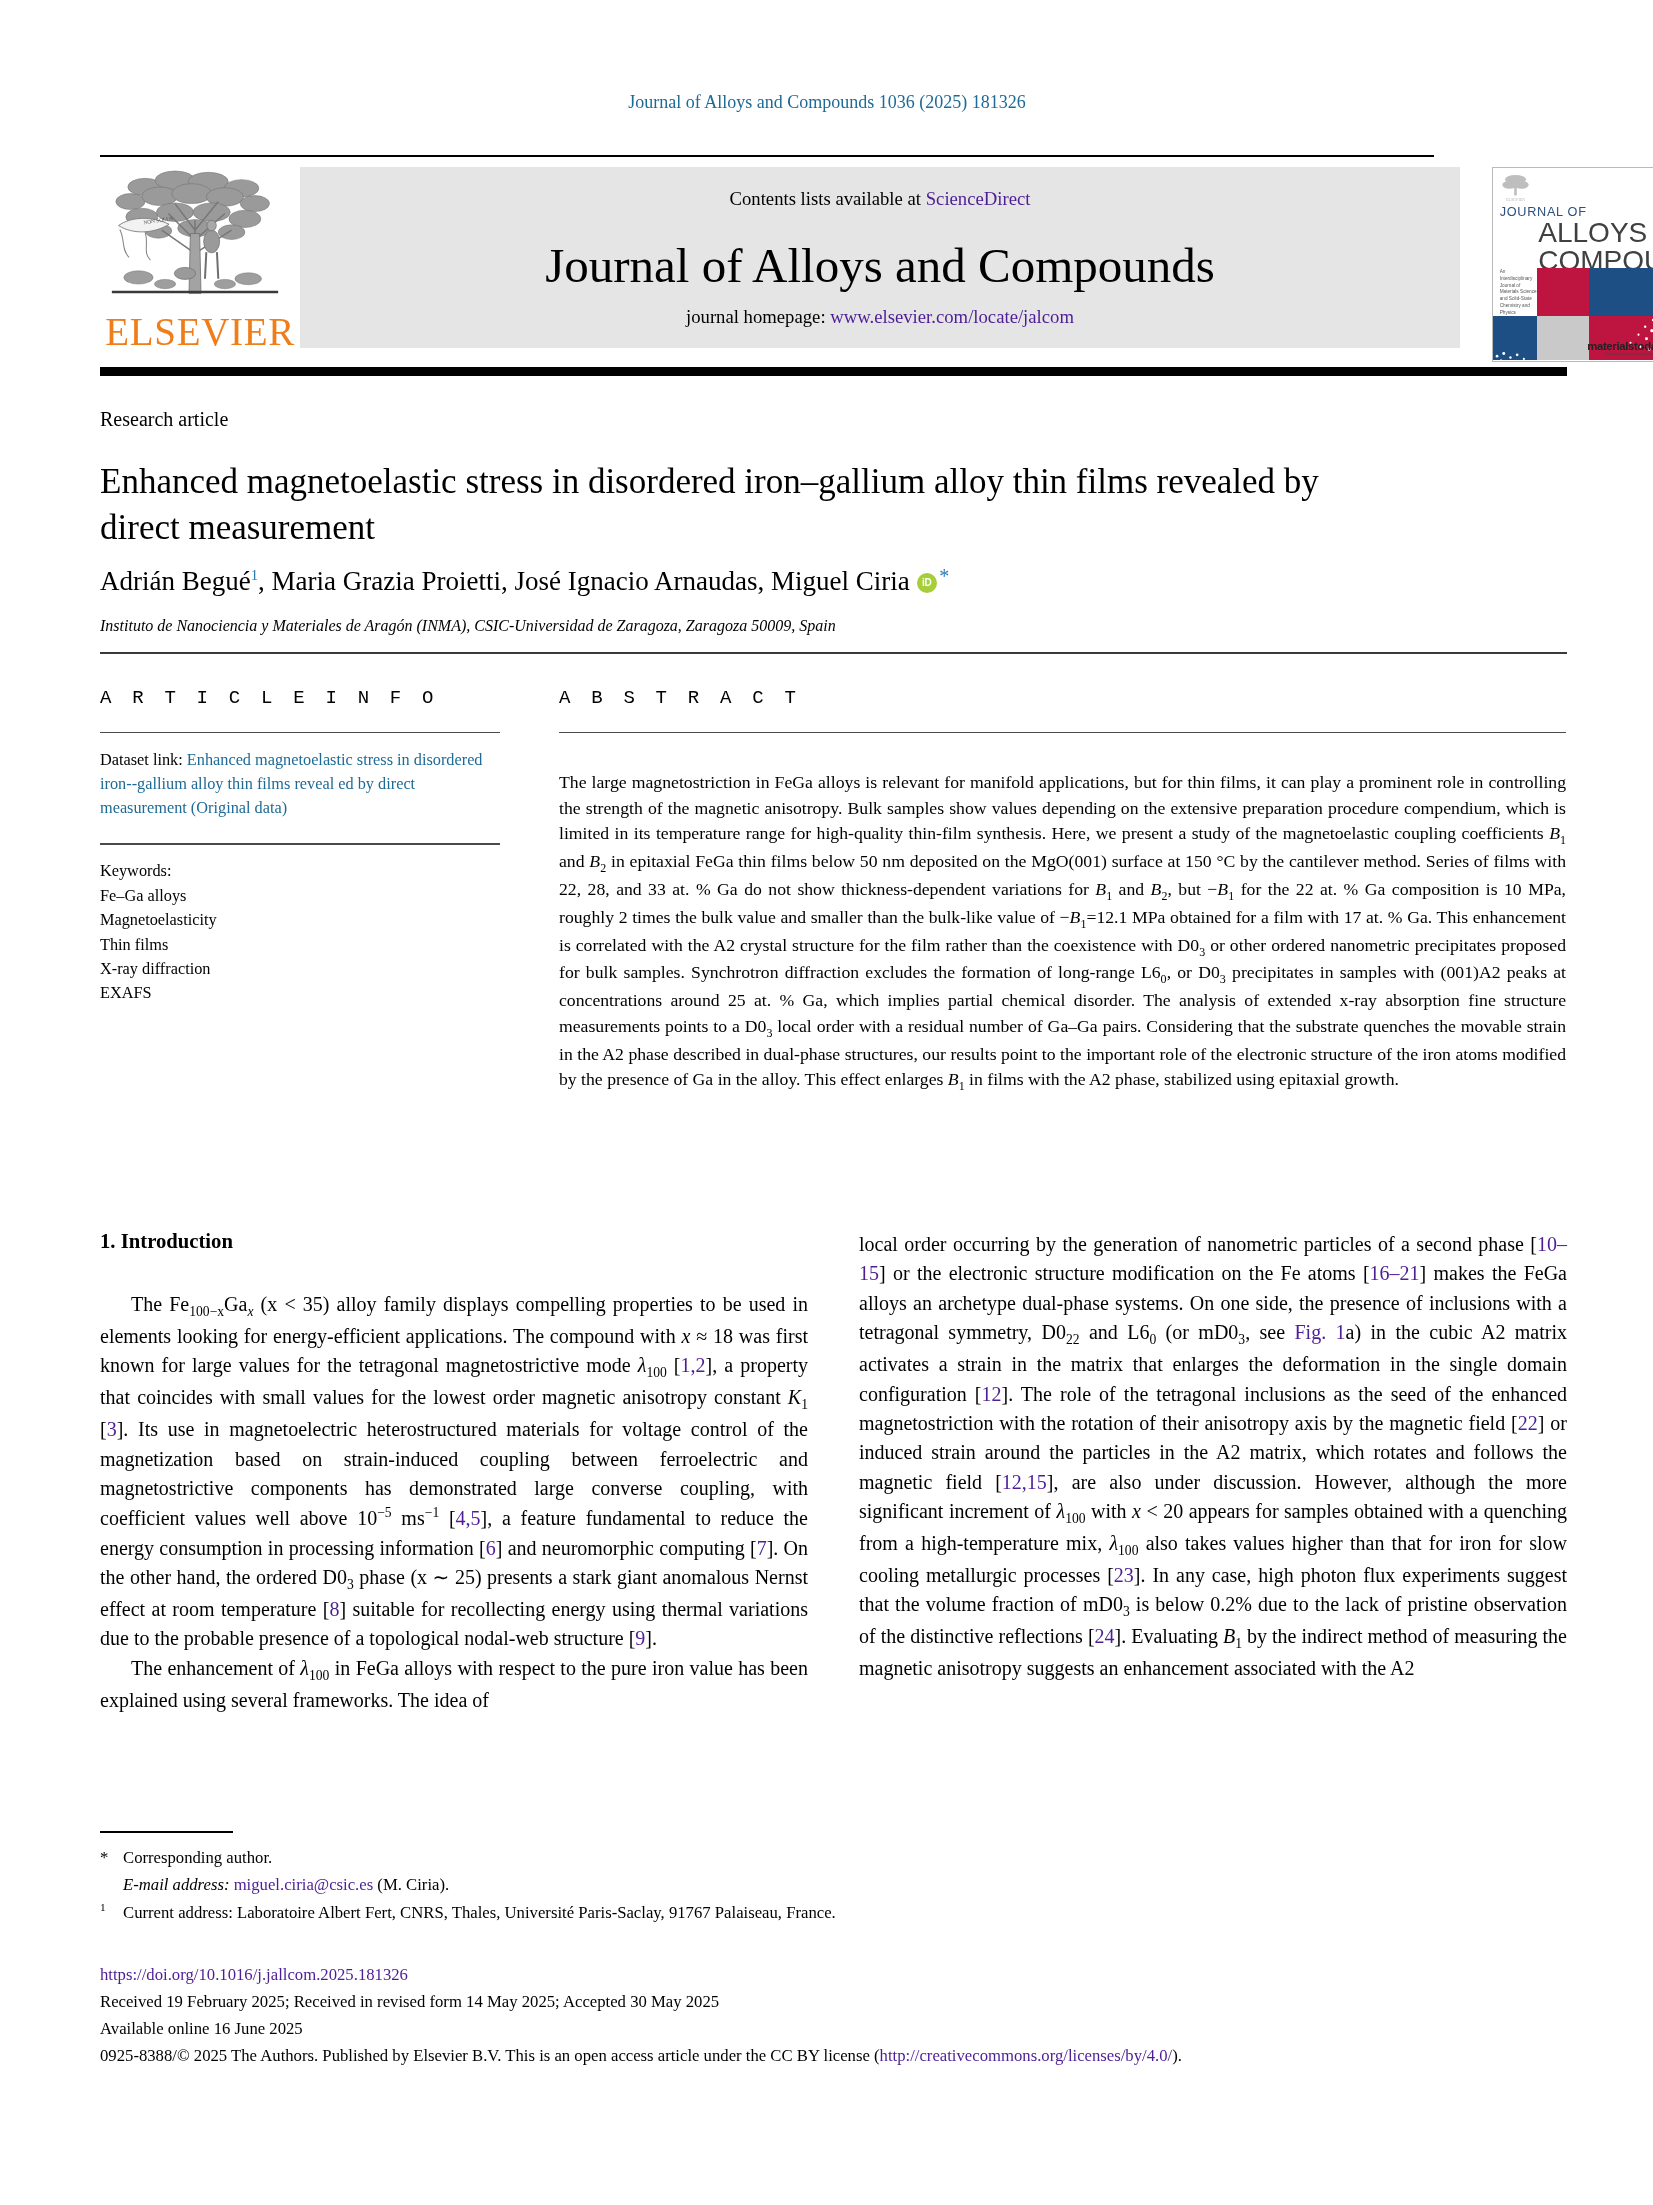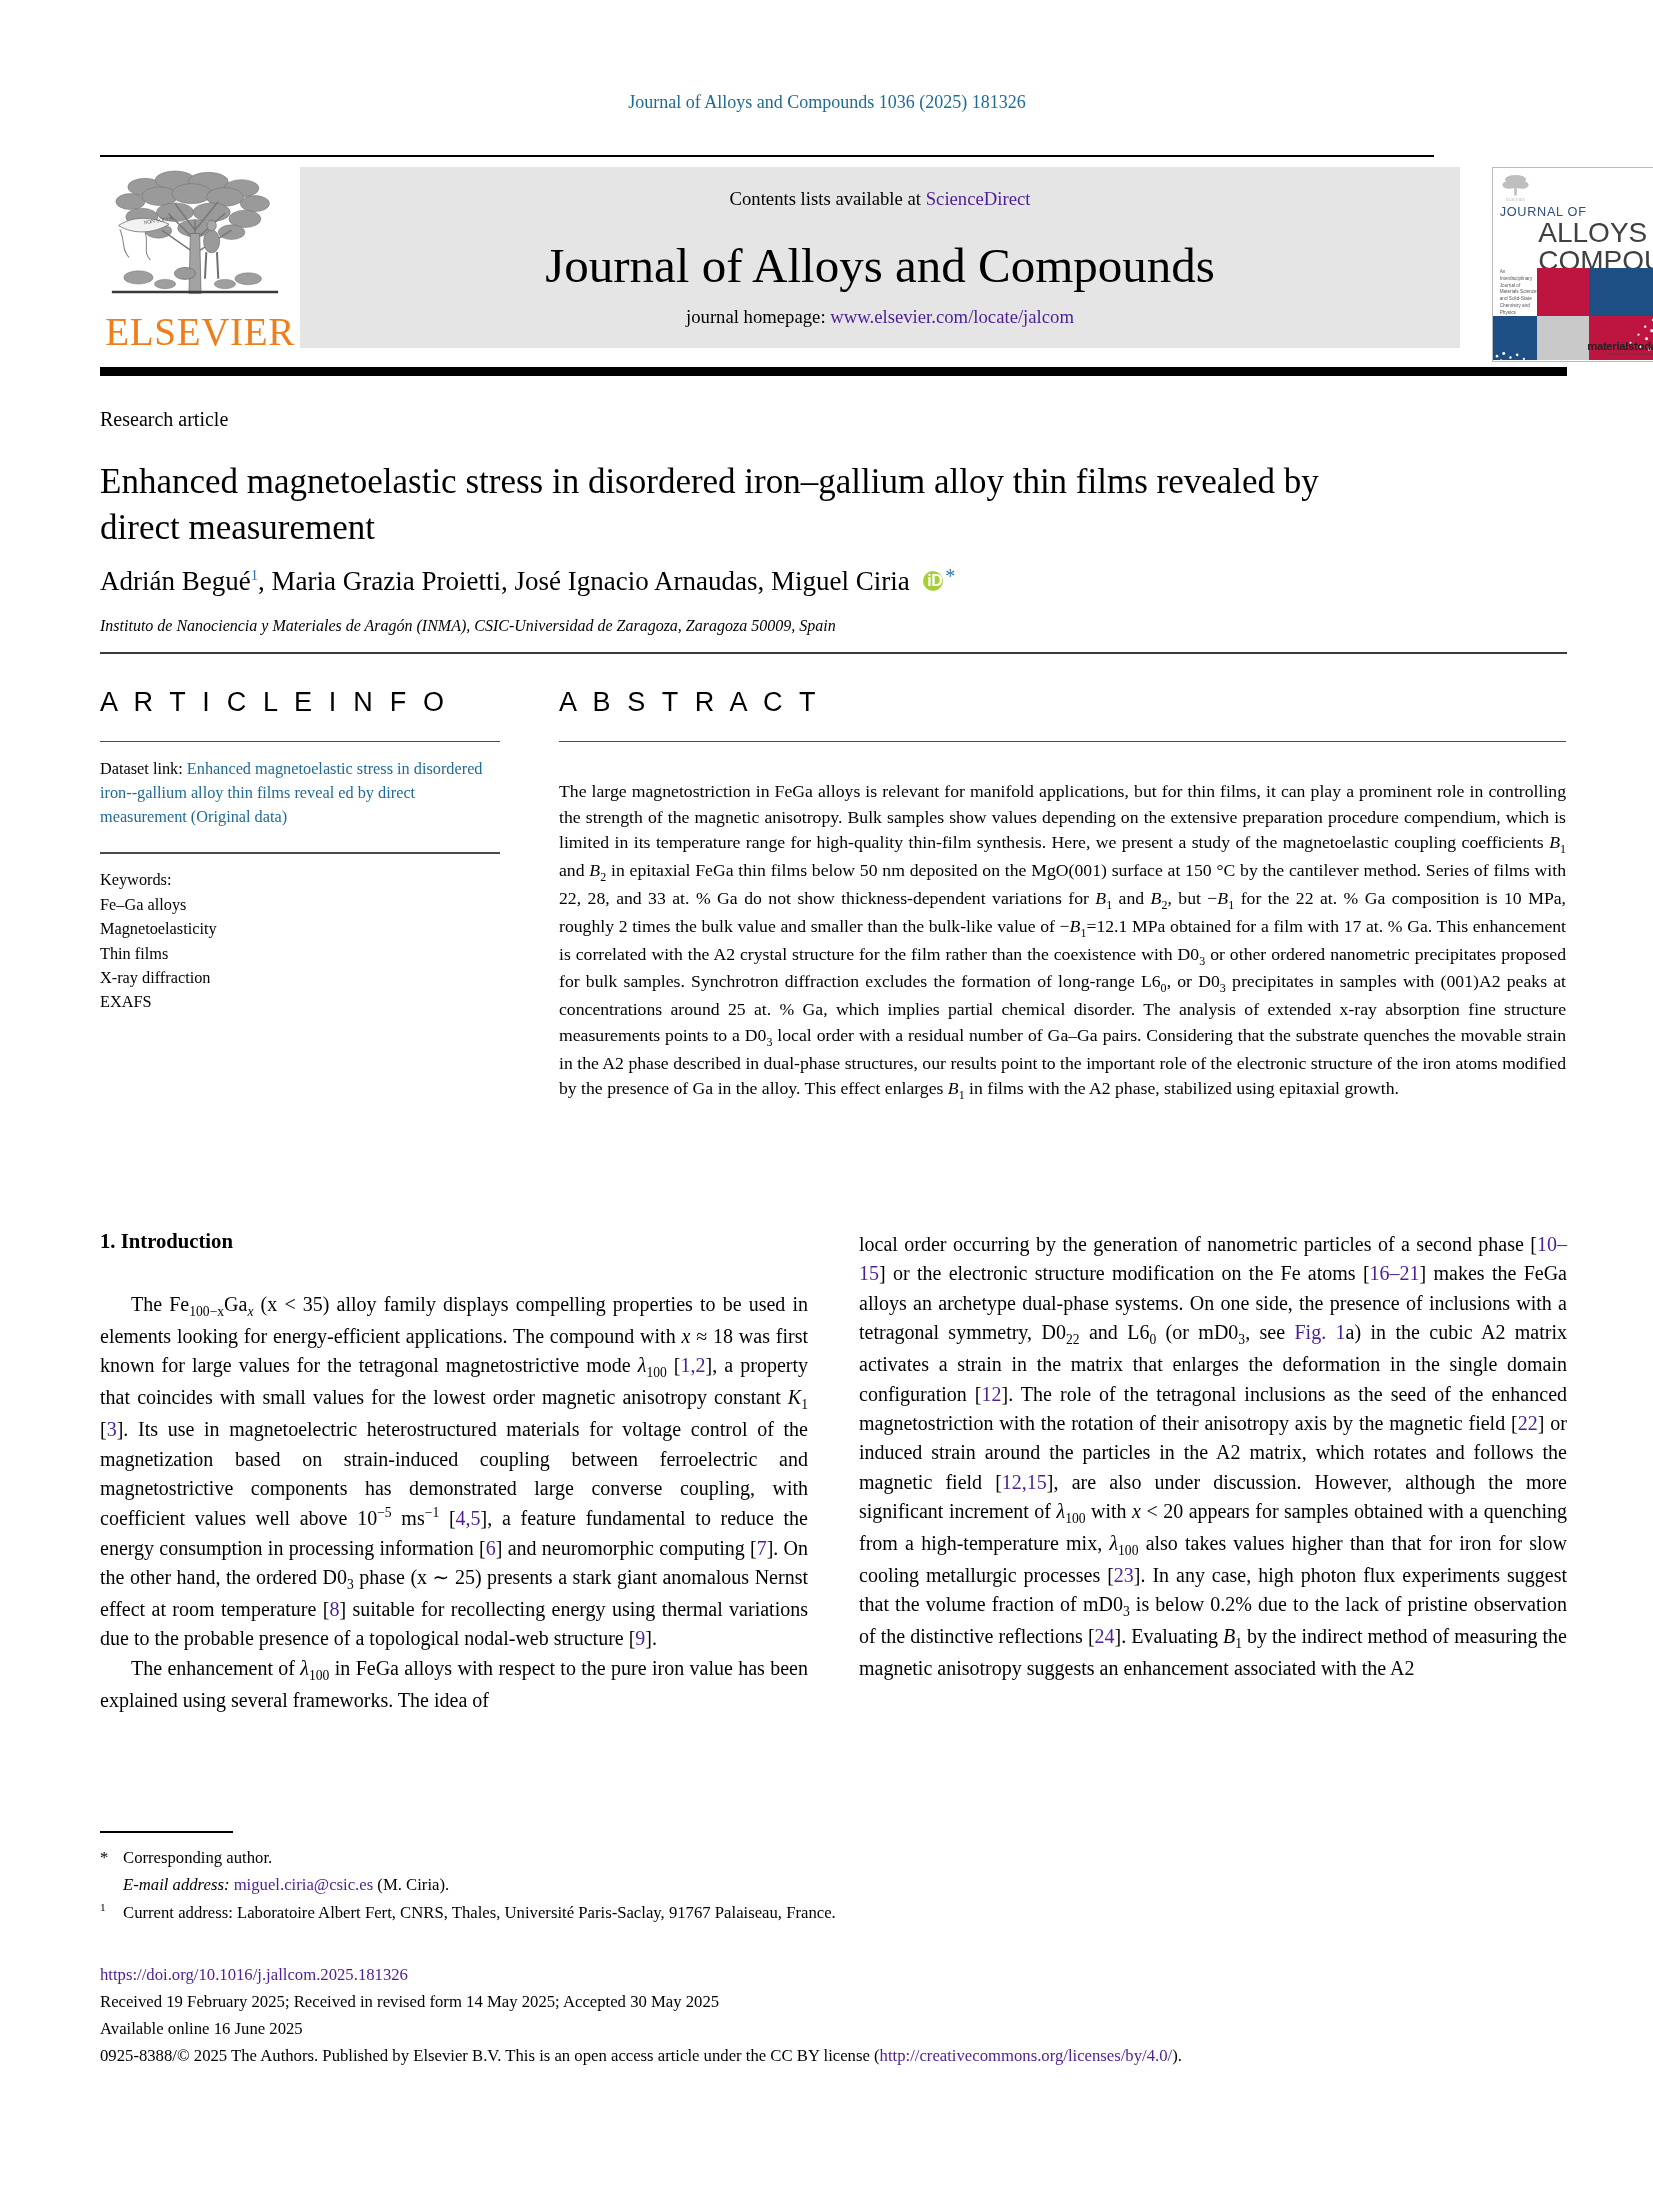--- a/index.html
+++ b/index.html
@@ -176,26 +176,26 @@
     white-space: nowrap;
   }
   .authors sup { font-size: 14.7px; color: #2879b6; }
   .orcid {
     display: inline-block;
     width: 20px; height: 20px;
     border-radius: 50%;
     background: #a6ce39;
     color: #fff;
     font-family: "Liberation Sans", sans-serif;
-    font-size: 16px;
+    font-size: 10px;
     font-weight: bold;
-    text-align: right;
+    text-align: center;
     line-height: 20px;
     vertical-align: 4px;
-    margin-left: 13px;
+    margin-left: 7px;
     letter-spacing: -0.3px;
   }
   .star-mark {
     color: #2879b6;
     font-size: 20px;
     vertical-align: 6.7px;
     margin-left: 2.7px;
   }
   .affiliation {
     position: absolute;
@@ -215,22 +215,22 @@
     position: absolute;
     left: 100px; top: 687px;
     width: 400px;
   }
   .col-abstract {
     position: absolute;
     left: 559px; top: 687px;
     width: 1007px;
   }
   .sec-head {
-    font-family: Liberation Sans, sans-serif;
-    font-size: 27px;
+    font-family: Liberation Mono, monospace;
+    font-size: 19px;
     letter-spacing: 4.7px;
   }
   .hr-thin {
     height: 1.3px; background: #4a4a4a; margin: 23px 0 14.7px 0;
   }
   .dataset-block {
     font-size: 16.3px;
     line-height: 1.48;
   }
   .keywords-block {

